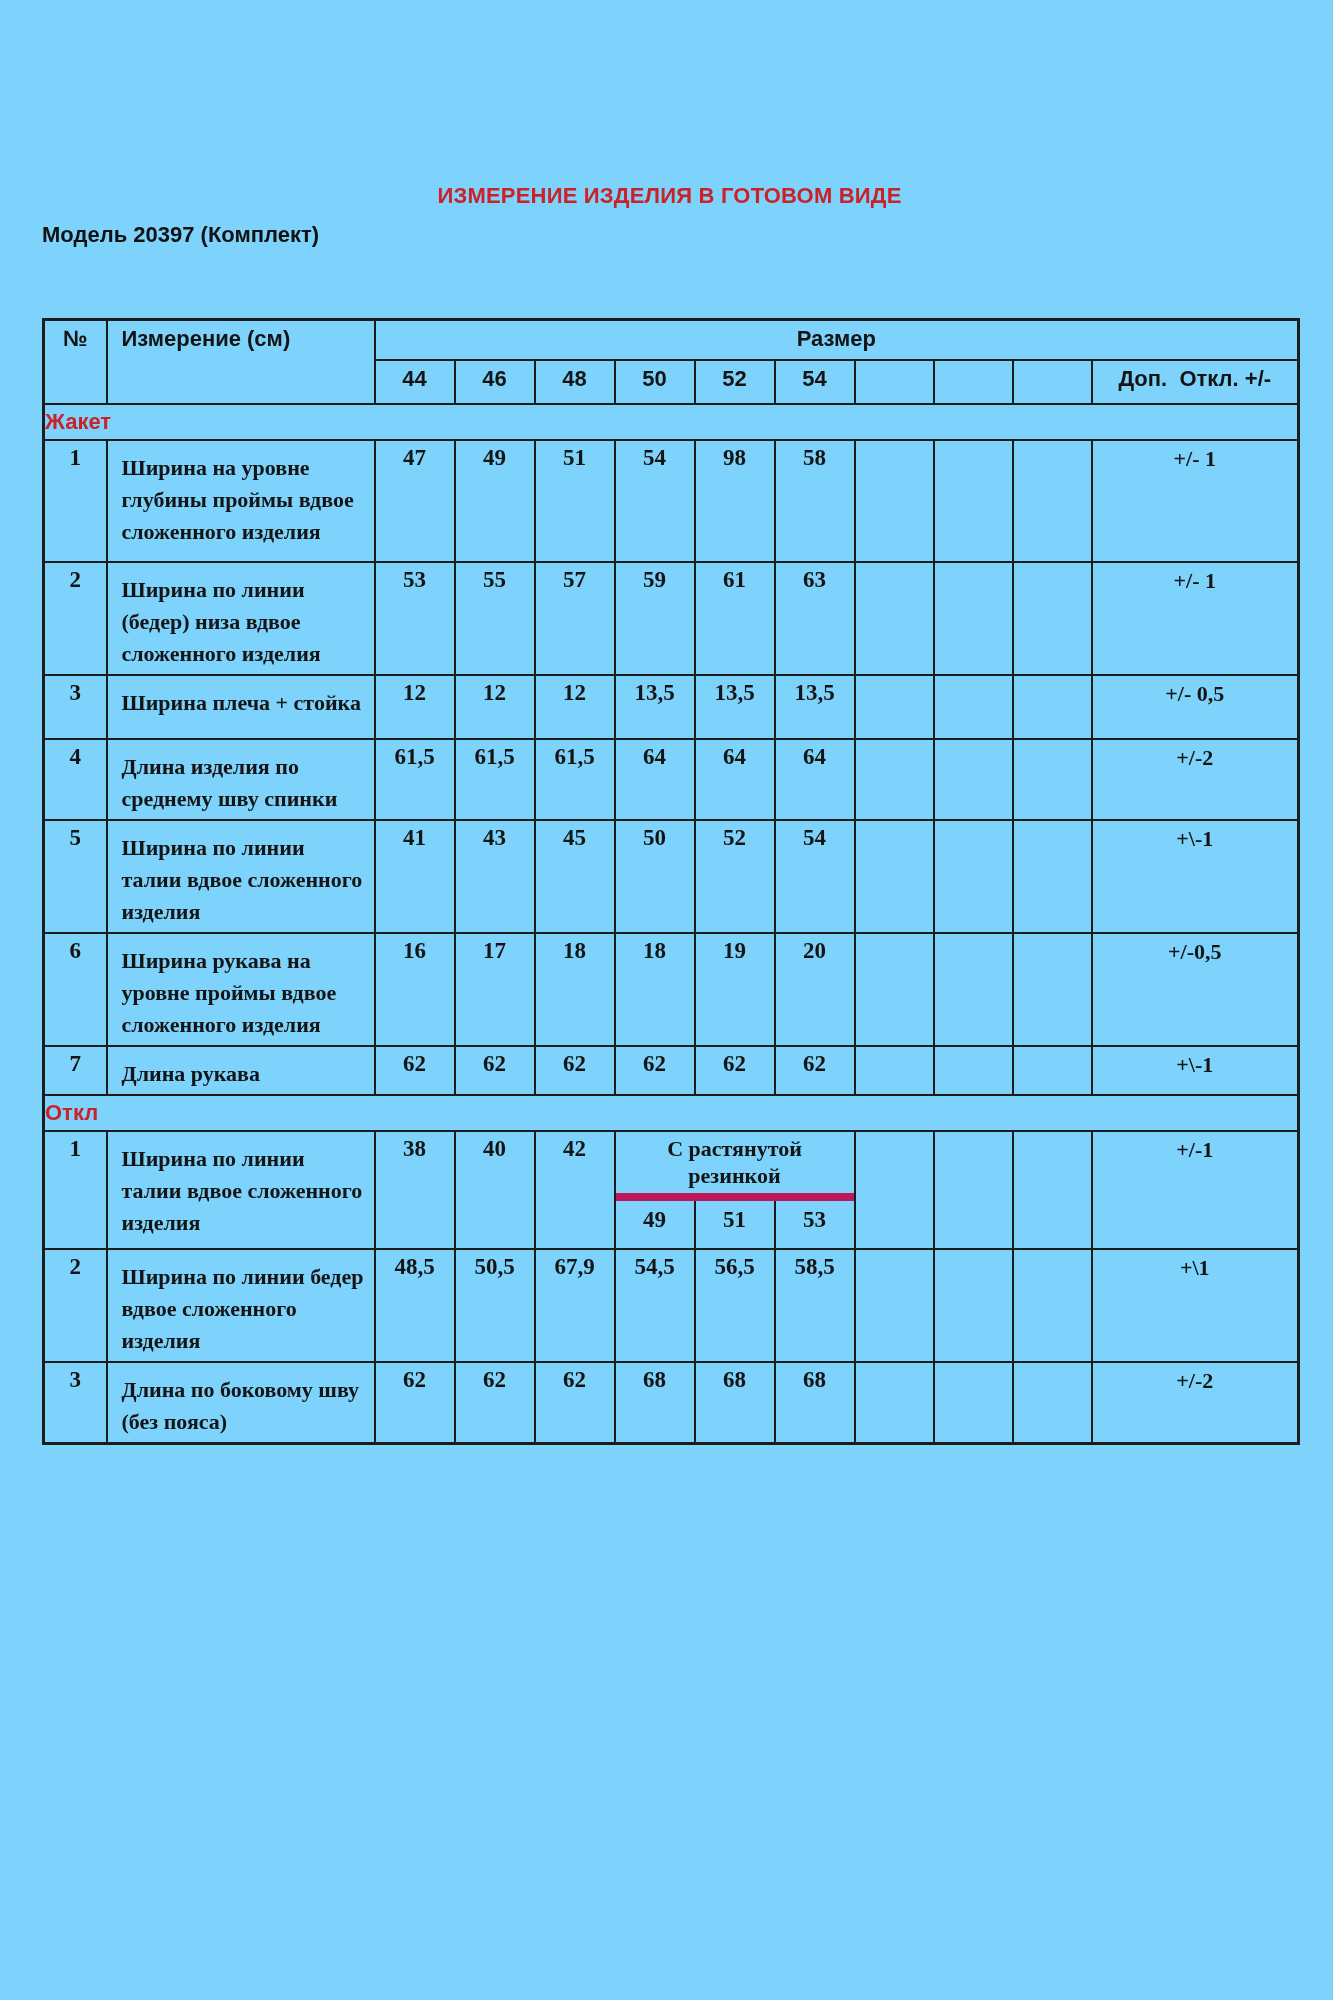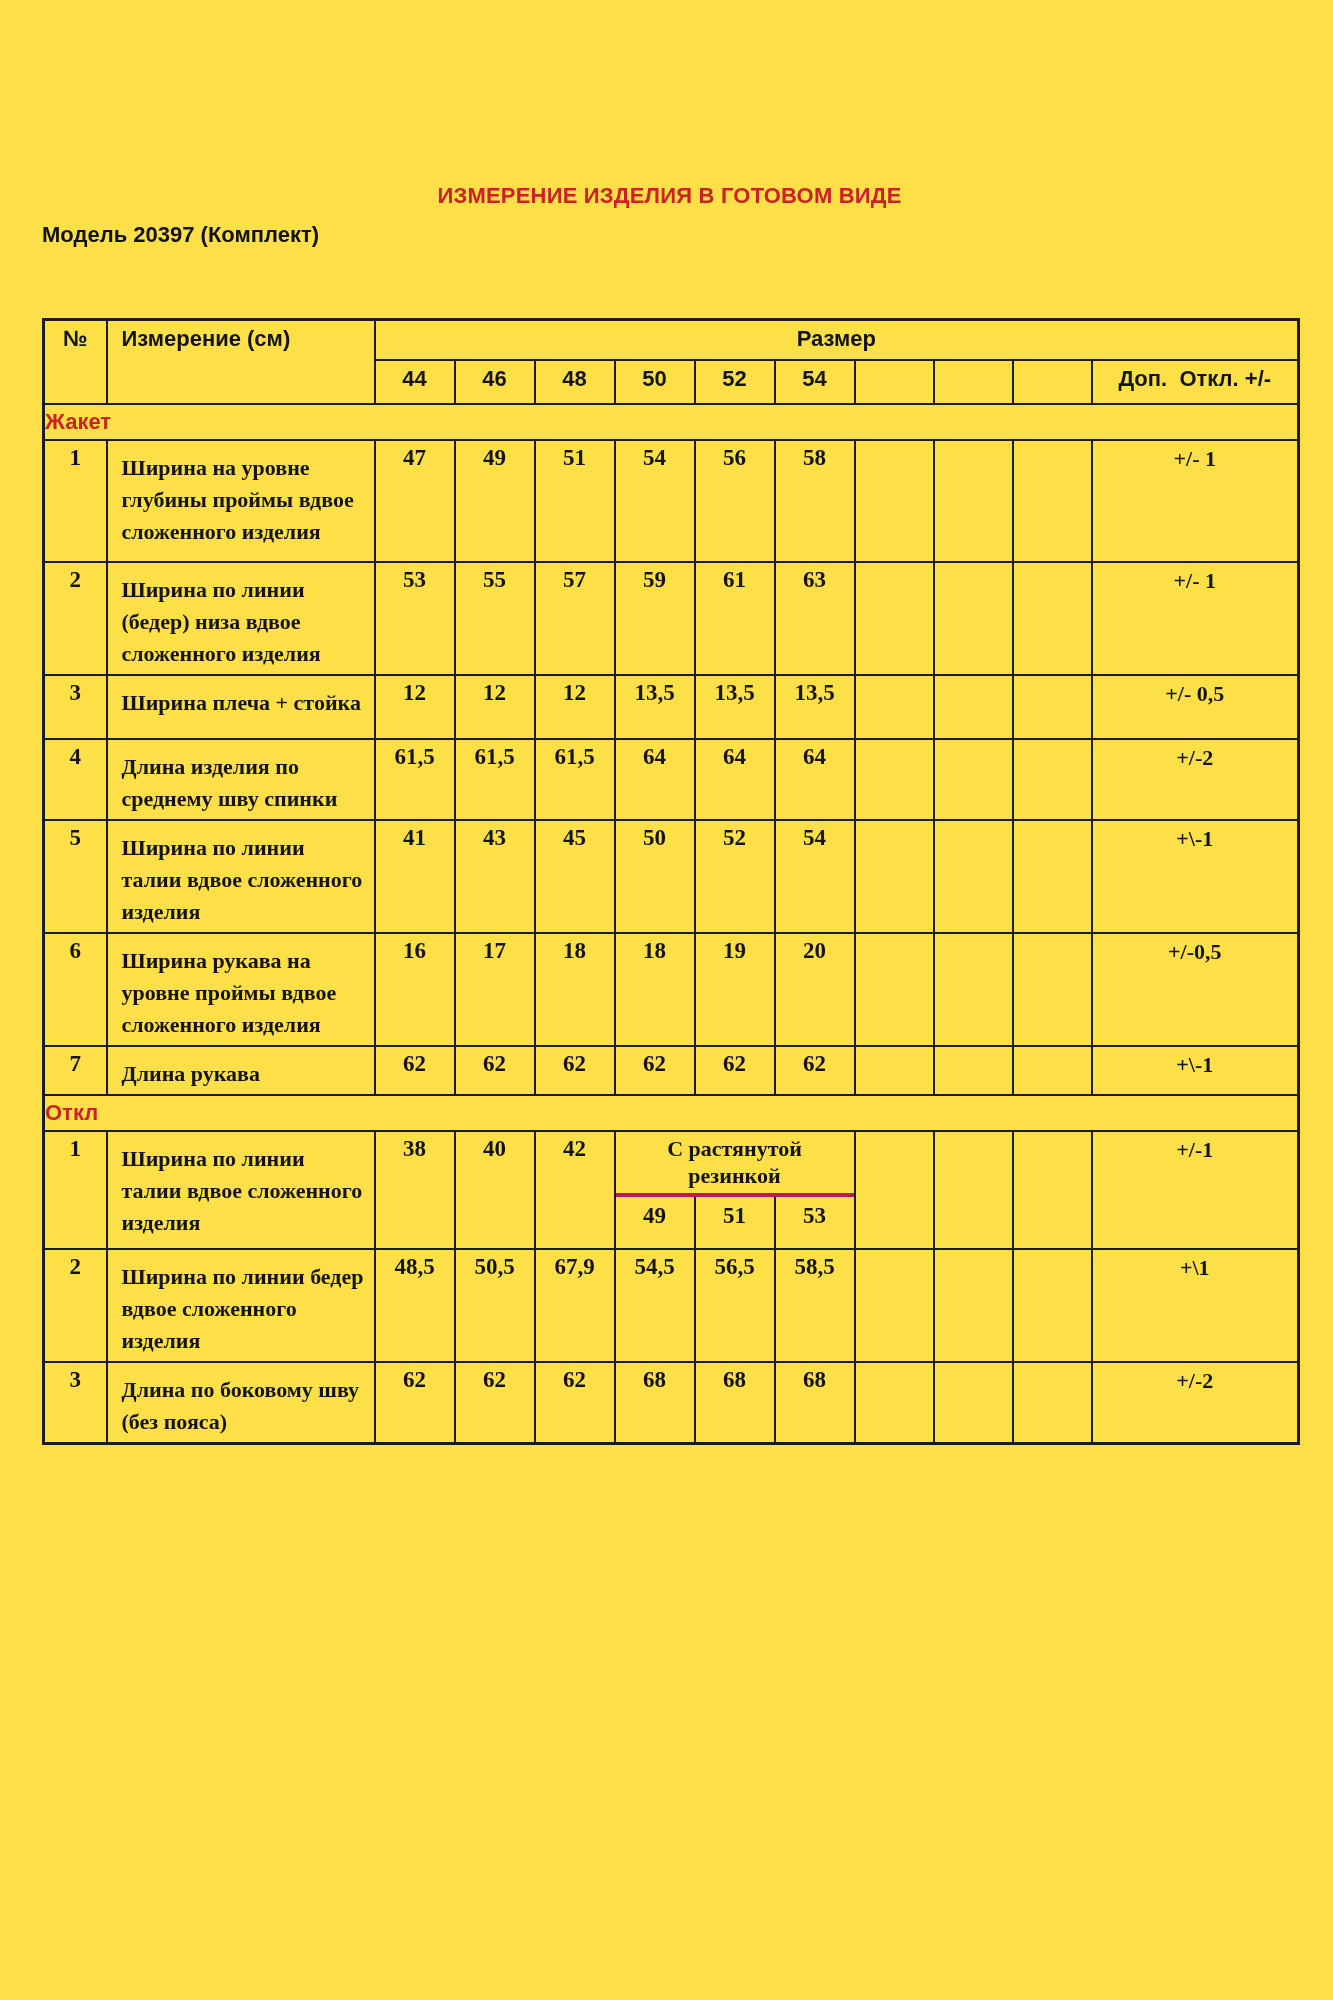--- a/index.html
+++ b/index.html
@@ -5,21 +5,21 @@
   * { margin:0; padding:0; box-sizing:border-box; }
   html,body { background:#ffffff; }
   body {
     width:1333px; height:2000px;
     font-family:"Liberation Sans", sans-serif;
     color:#141414;
   }
   .page {
     position:relative;
     width:1333px; height:2000px;
-    background:#fde047;
+    background:#7dd3fc;
     overflow:hidden;
   }
   .title {
     margin:183px 36px 0 42px;
     width:1255px;
     text-align:center;
     font-size:22px;
     font-weight:700;
     letter-spacing:.2px;
   }
@@ -92,21 +92,21 @@
   .special-wrap {
     display:flex; flex-direction:column;
     width:100%; height:100%;
   }
   .special-label {
     font-family:"Liberation Serif", serif;
     font-size:22px; font-weight:700;
     line-height:27px;
     text-align:center;
     padding:3px 16px 4px 16px;
-    border-bottom:4px solid #be185d;
+    border-bottom:8px solid #be185d;
   }
   .special-vals {
     flex:1;
     display:flex;
     align-items:stretch;
   }
   .special-vals .sv {
     flex:1;
     font-family:"Liberation Serif", serif;
     font-size:23px; font-weight:700;
@@ -162,21 +162,21 @@
       <td colspan="12">Жакет</td>
     </tr>
 
     <tr style="height:122px">
       <td class="num">1</td>
       <td class="name">Ширина на уровне глубины проймы вдвое сложенного изделия</td>
       <td class="val">47</td>
       <td class="val">49</td>
       <td class="val">51</td>
       <td class="val">54</td>
-      <td class="val">56</td>
+      <td class="val">98</td>
       <td class="val">58</td>
       <td class="val"></td>
       <td class="val"></td>
       <td class="val"></td>
       <td class="tol">+/- 1</td>
     </tr>
 
     <tr style="height:96px">
       <td class="num">2</td>
       <td class="name">Ширина по линии (бедер) низа вдвое сложенного изделия</td>

